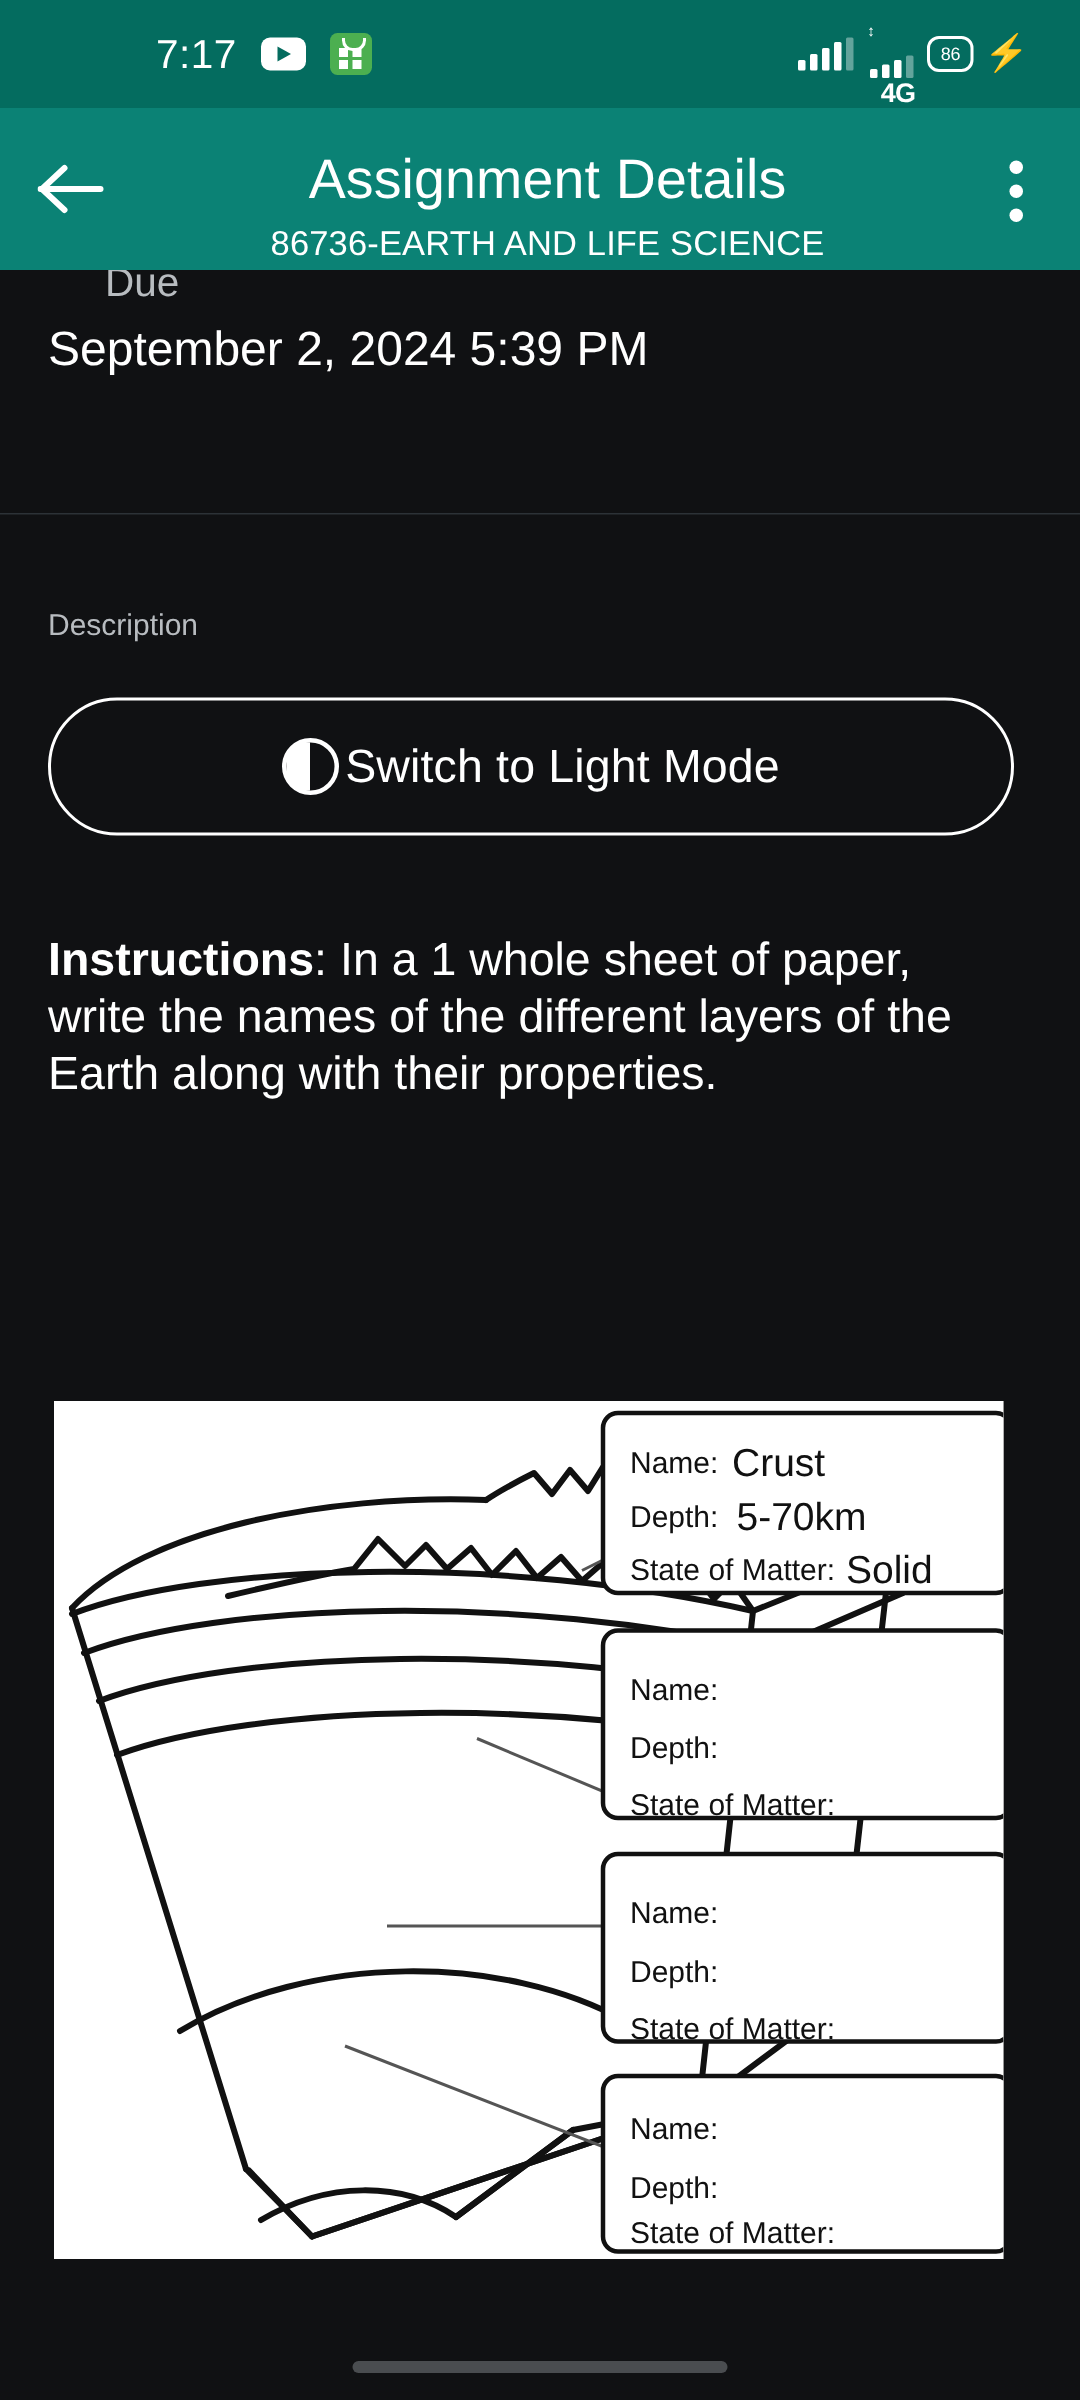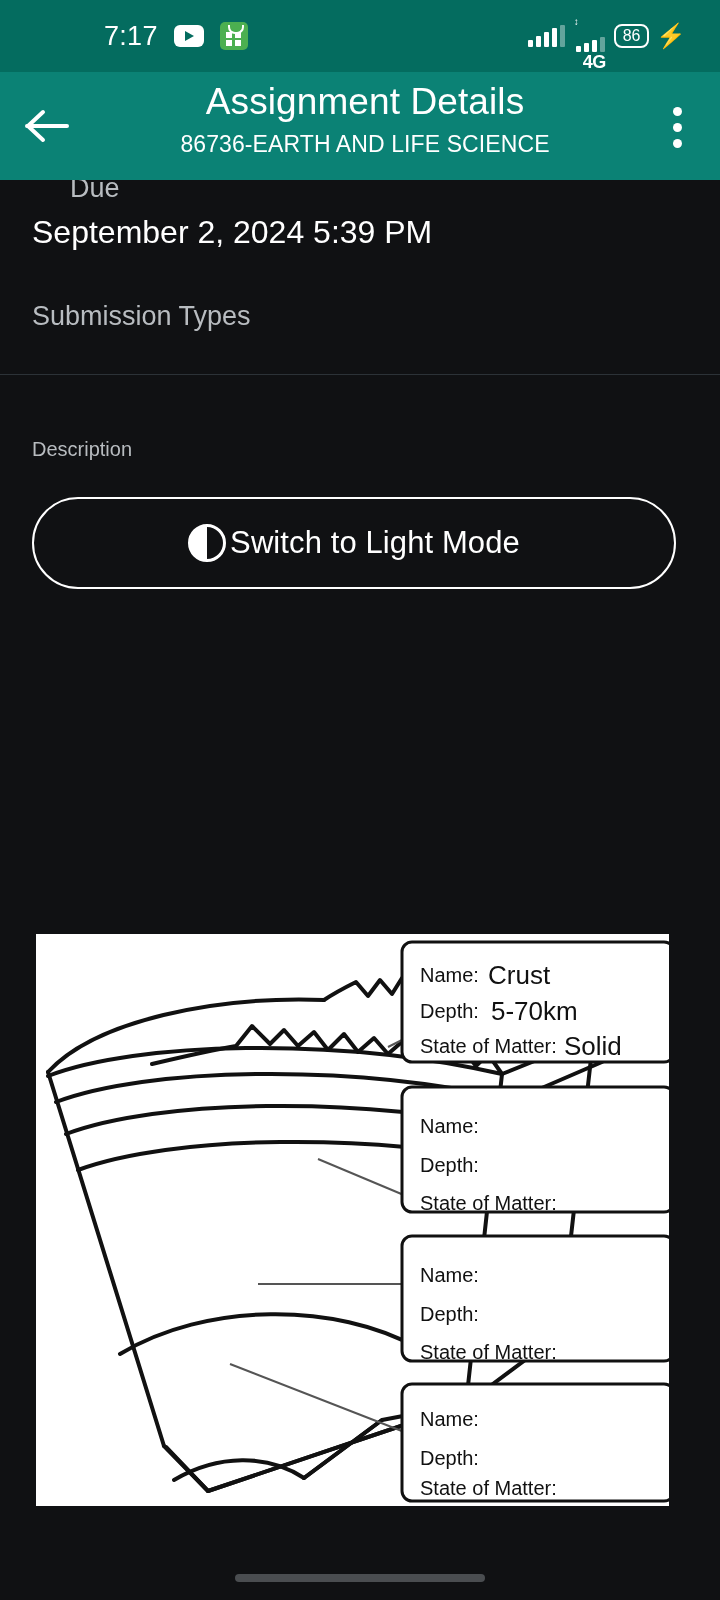--- a/index.html
+++ b/index.html
@@ -93,42 +93,42 @@
   .arrows {
     position: absolute; top: -2px; left: 0;
     color: #fff; font-size: 10px; line-height: 8px;
   }
   .batt {
     display: flex; align-items: center;
     border: 2px solid #ffffff;
     border-radius: 8px;
     height: 24px; padding: 0 7px;
   }
-  .batt span { color: #ffffff; font-size: 16px; letter-spacing: -0.2px; }
+  .batt span { color: #ffffff; font-size: 12px; letter-spacing: -0.2px; }
   .bolt { color: #ffffff; font-size: 24px; line-height: 24px; margin-left: -2px; }
 
   
   .appbar {
     position: absolute;
     top: 72px; left: 0;
     width: 720px; height: 108px;
     background: #0B8275;
     display: flex;
     align-items: flex-start;
   }
   .back-btn {
     width: 96px; height: 108px;
     display: flex; align-items: center; justify-content: center;
   }
   .back-btn svg { display: block; }
   .titles {
     flex: 1;
     display: flex; flex-direction: column;
     align-items: center;
-    padding-top: 8px;
+    padding-top: 26px;
     margin-right: 0px;
   }
   .app-title {
     color: #ffffff;
     font-size: 37px;
     line-height: 44px;
     letter-spacing: 0.1px;
   }
   .app-subtitle {
     color: #ffffff;
@@ -310,33 +310,33 @@
       <i></i>
     </div>
   </div>
 
   <div class="content">
 
     <div class="meta-block">
       <div class="meta-label clipped">Due</div>
       <div class="meta-value">September 2, 2024 5:39 PM</div>
       <div class="meta-gap"></div>
-      <div class="meta-label">Submission Types</div>
     </div>
 
     <div class="divider"></div>
 
     <div class="desc-section">
       <div class="desc-label">Description</div>
 
       <div class="theme-toggle">
         <div class="contrast-icon"></div>
         <div class="theme-toggle-label">Switch to Light Mode</div>
       </div>
 
+      <div class="instructions"><b>Instructions</b><span>: </span><span>In a 1 whole sheet of paper, write the names of the different layers of the Earth along with their properties.</span></div>
     </div>
 
     <div class="diagram-card">
       <svg width="633" height="572" viewBox="0 0 633 572">
         <rect x="0" y="0" width="633" height="572" fill="#ffffff"></rect>
 
         <g fill="none" stroke="#111111" stroke-width="4" stroke-linejoin="round" stroke-linecap="round">
 
           <path d="M12 138 L128 512"></path>
 

